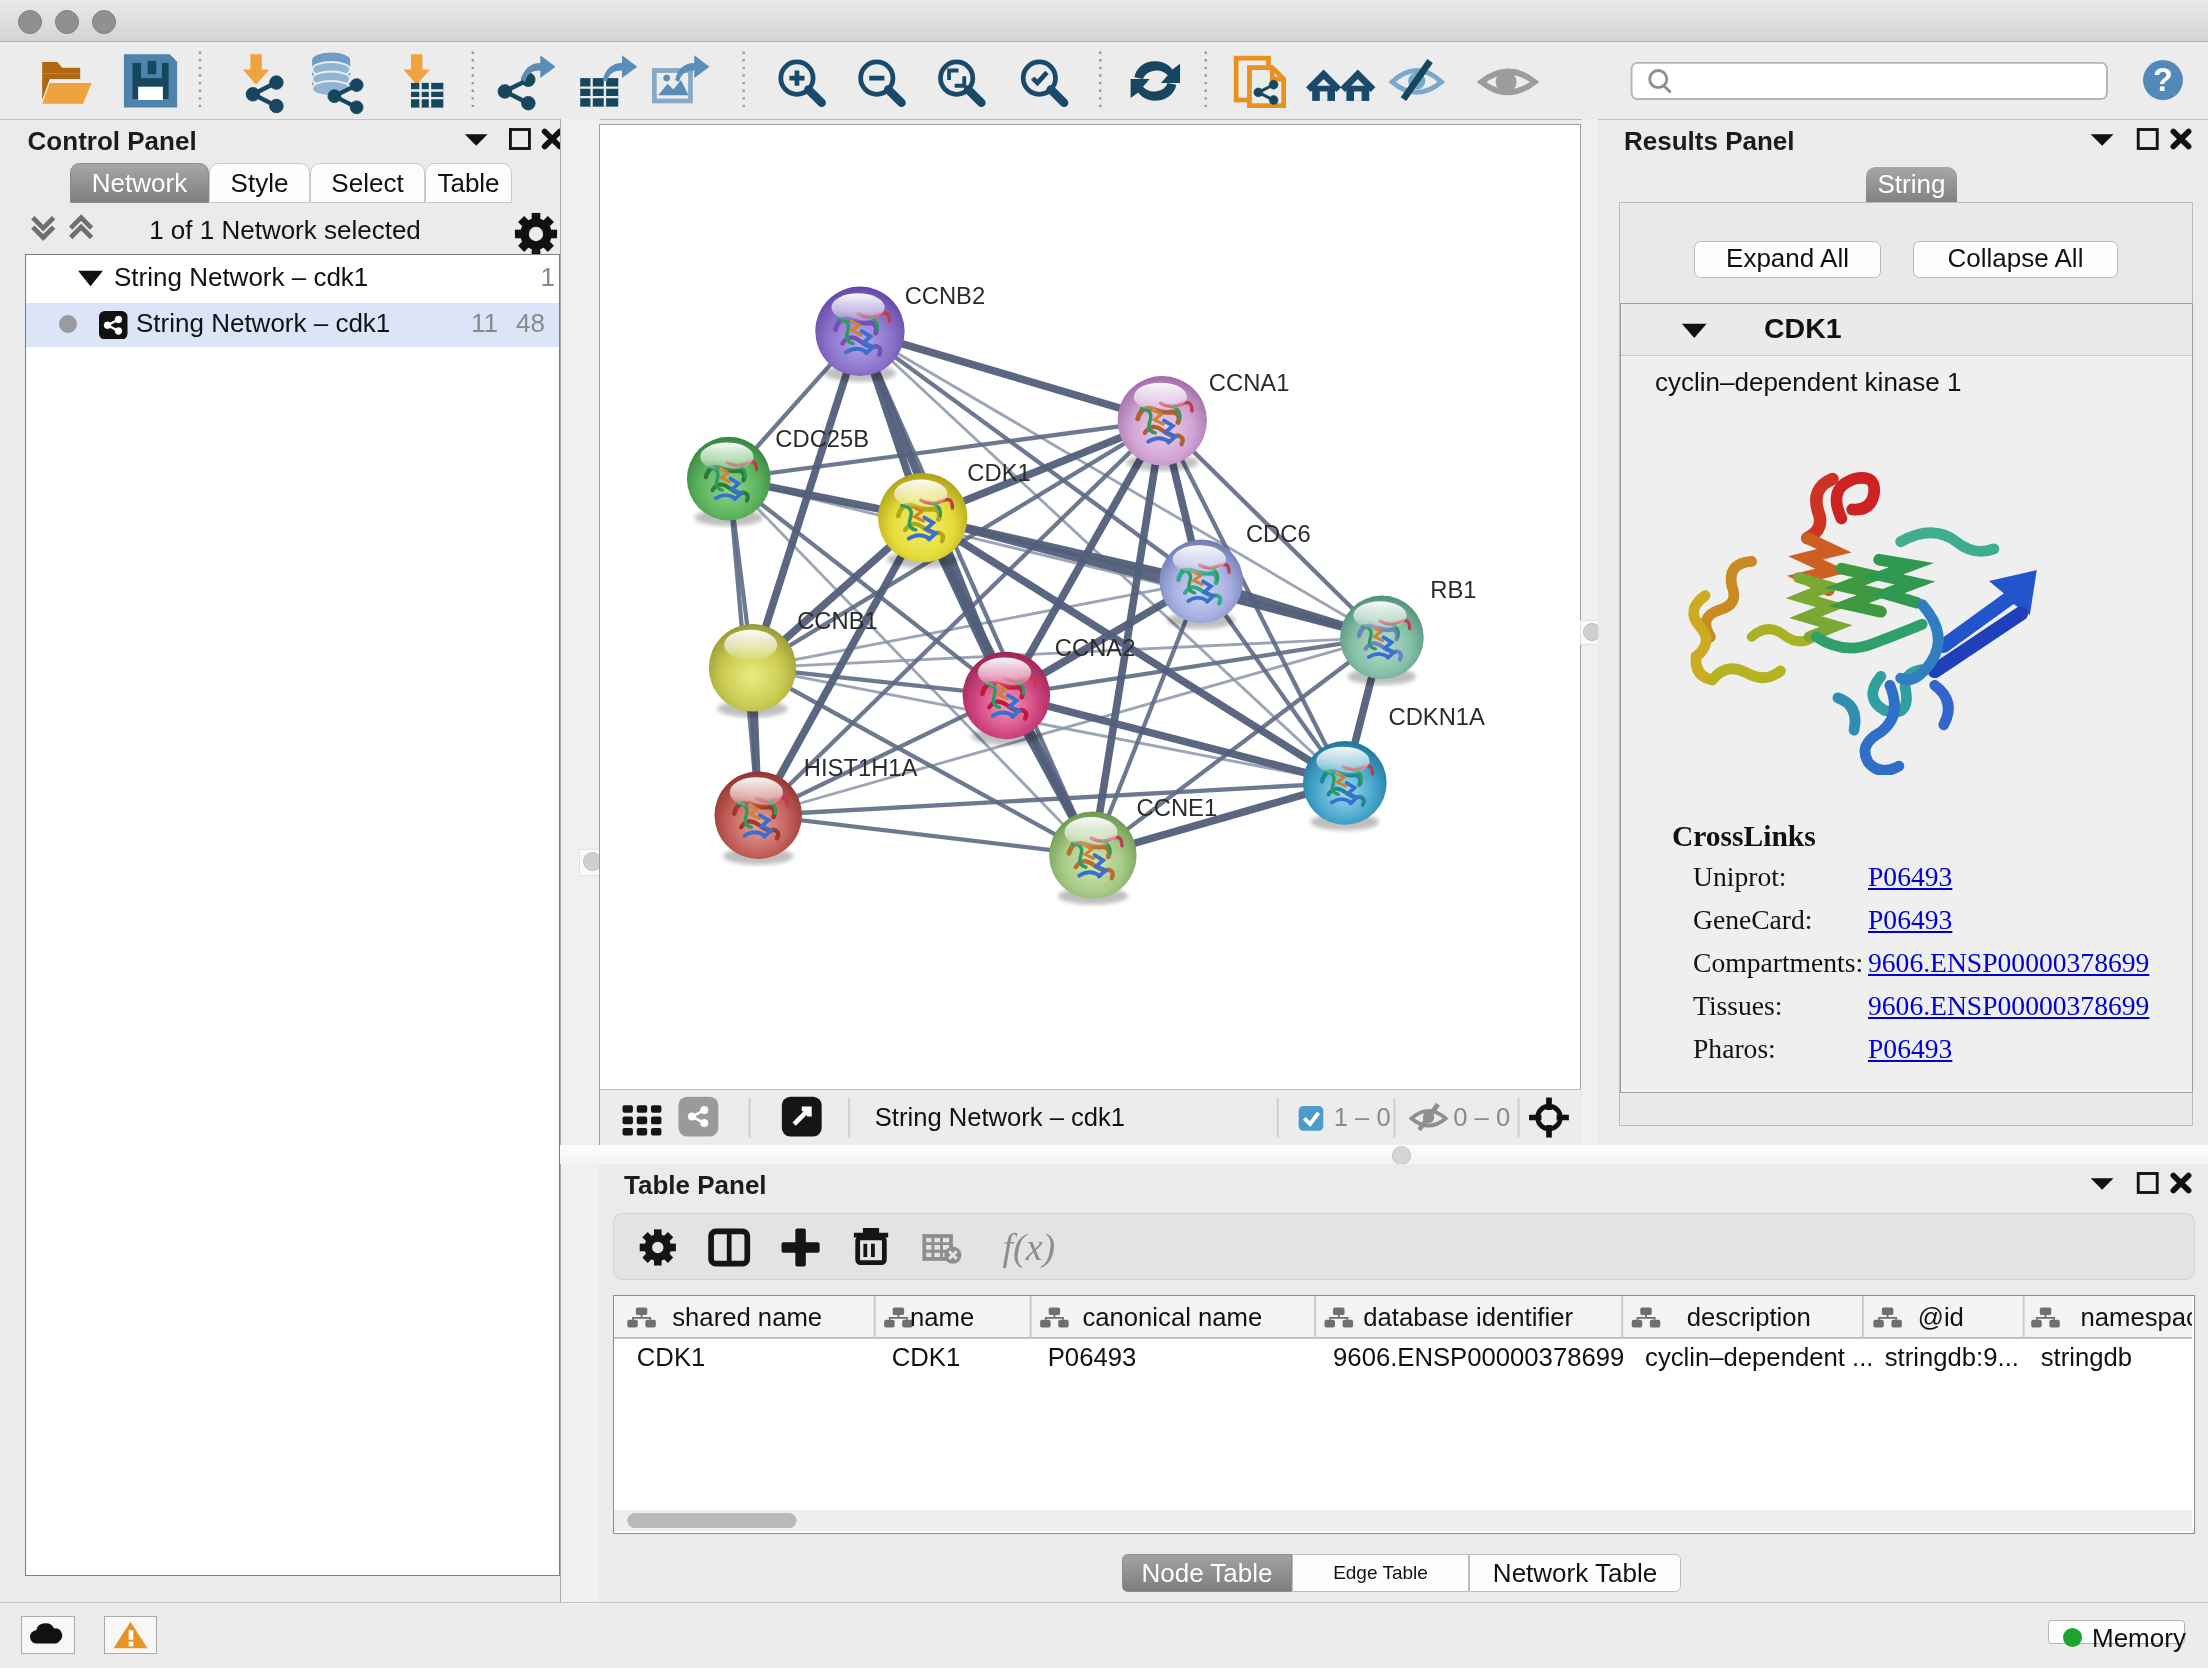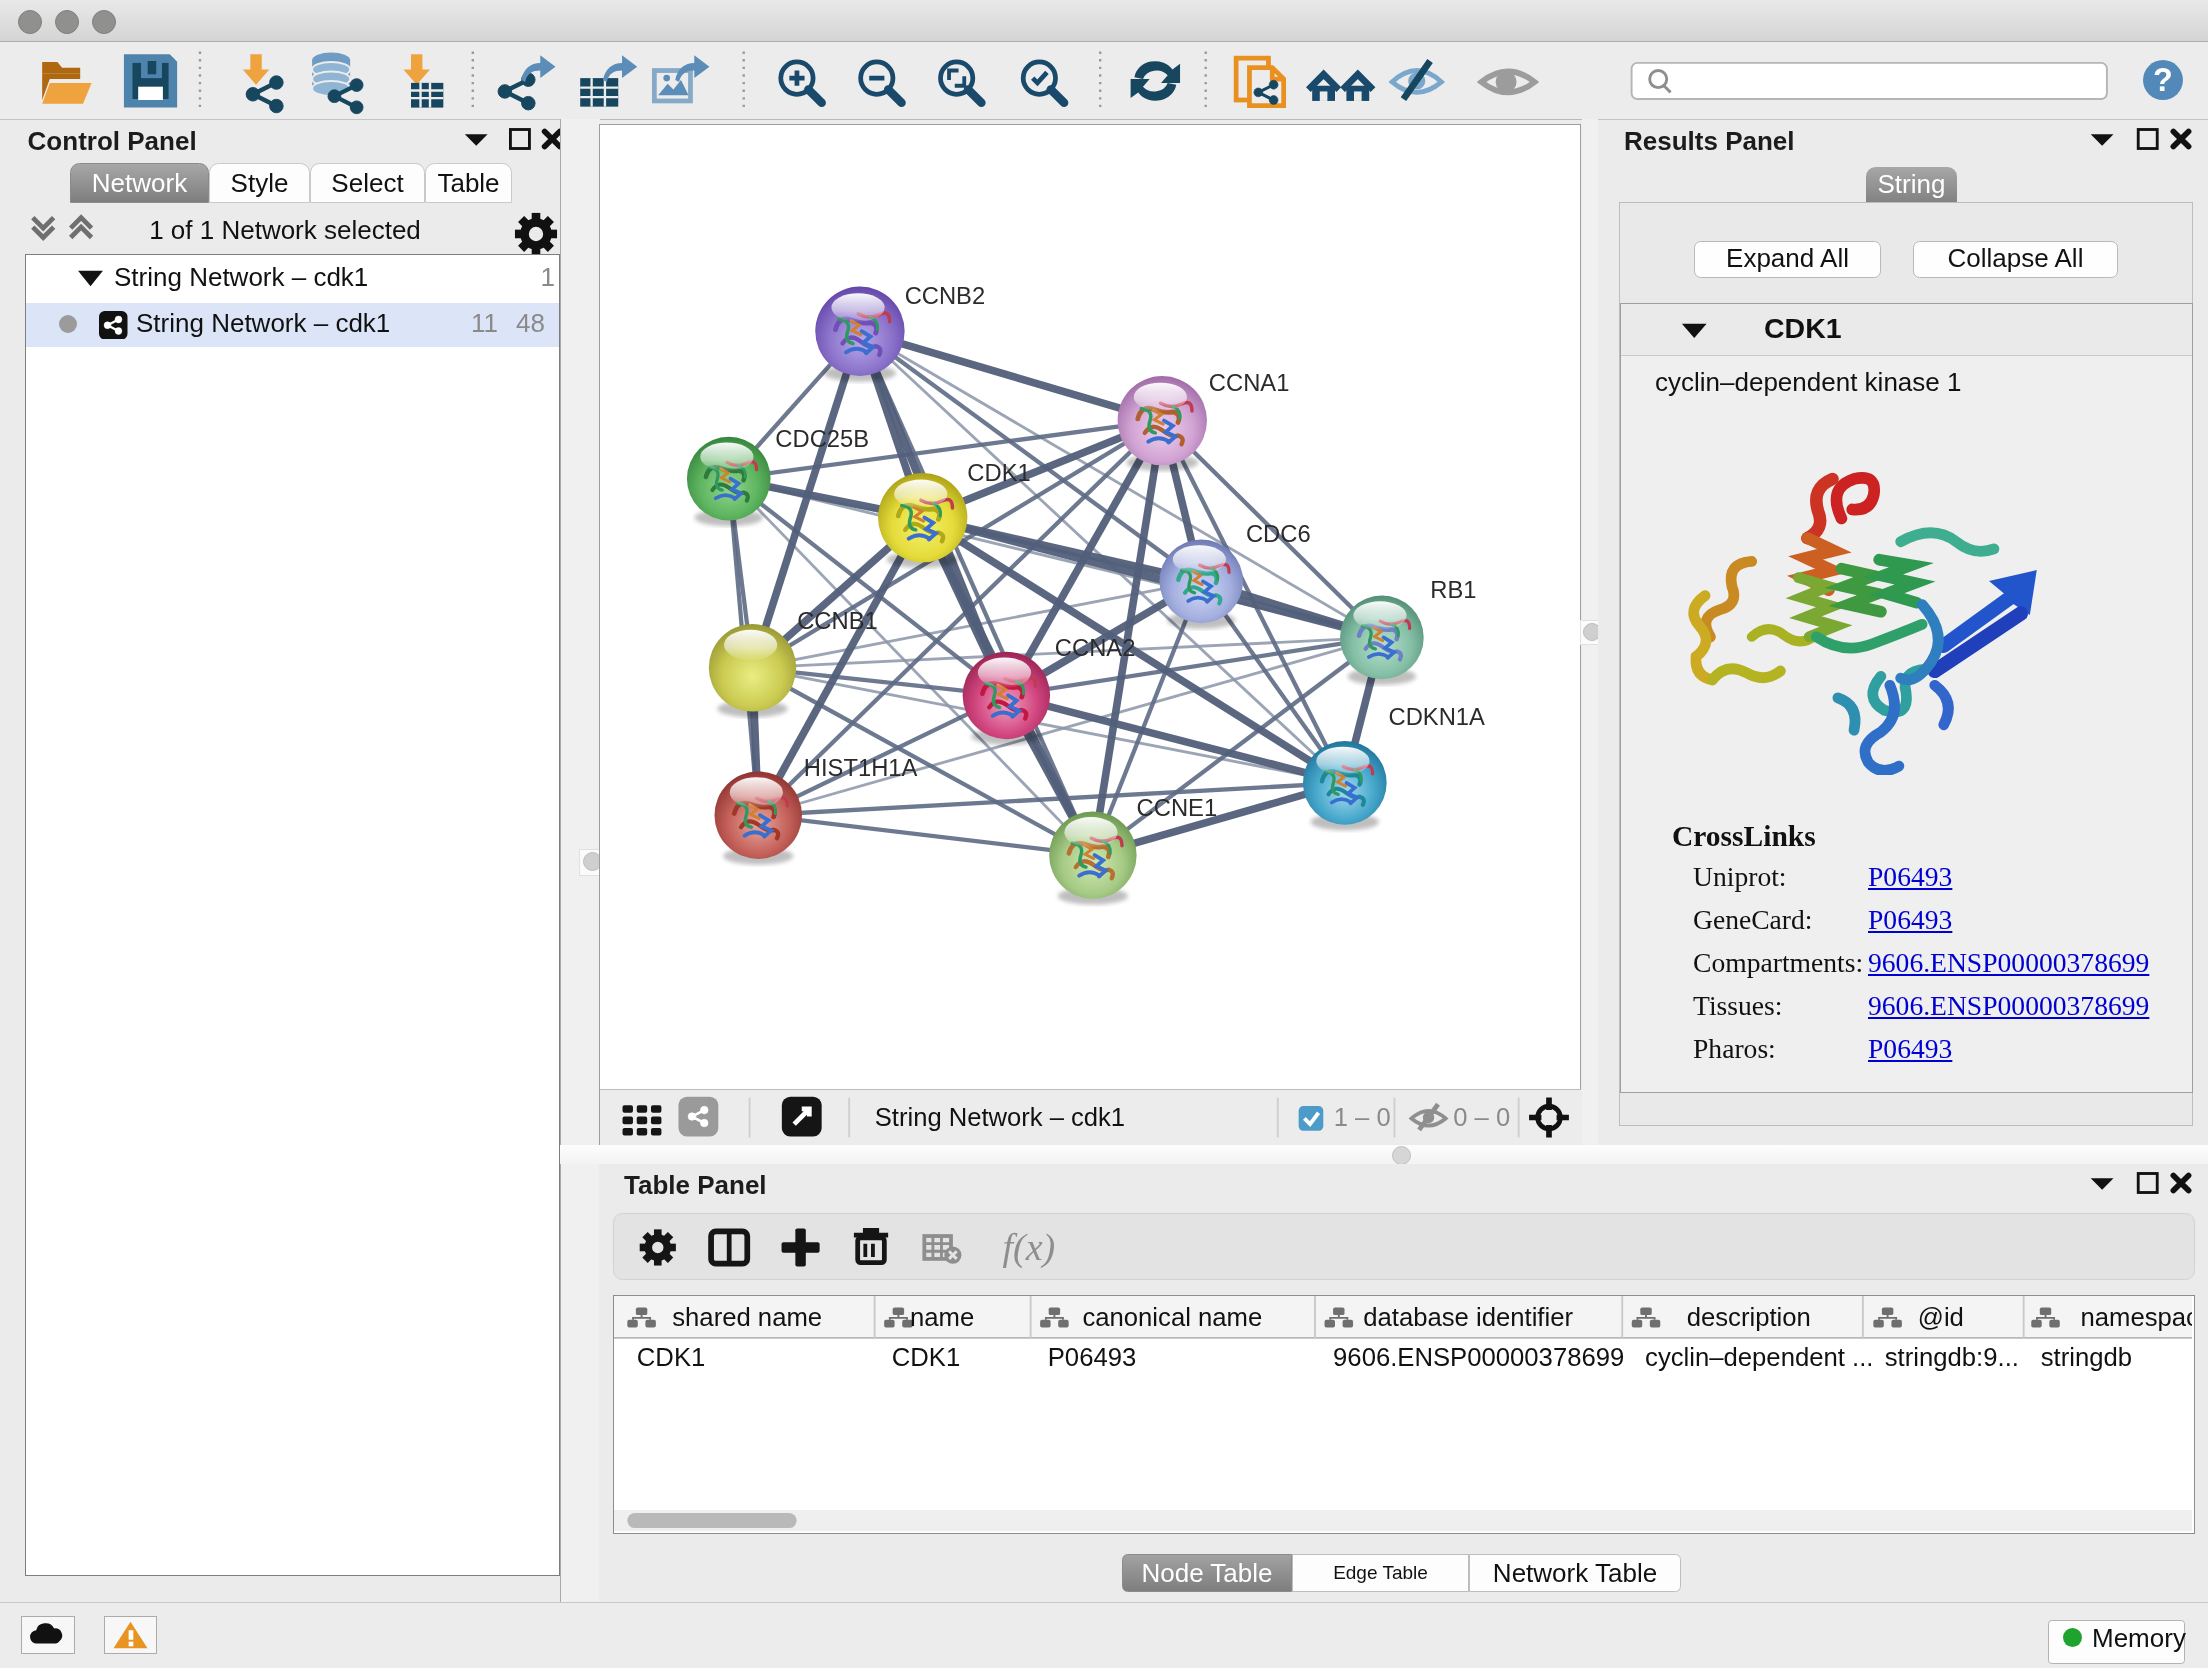--- a/index.html
+++ b/index.html
@@ -705,18 +705,18 @@
         <path d="M16,28 a7,7 0 0 1 -1,-14 a10,9 0 0 1 19,-2 a7.5,7.5 0 0 1 6,13 q-2,3 -6,3 Z" fill="#111"></path>
       </svg>
   </div>
   <div class="abs" style="left:104px;top:13.3px;width:53px;height:38px;background:#f7f7f7;border:1px solid #ababab;box-sizing:border-box;">
     <svg width="51" height="36" viewBox="0 0 54 38">
       <path d="M27,5 L45,33 L9,33 Z" fill="#e89423"></path>
       <rect x="25" y="14" width="5" height="10" fill="#fff"></rect>
         <rect x="25" y="26" width="5" height="5" fill="#fff"></rect>
     </svg>
   </div>
-  <div class="abs" style="left:2048px;top:17px;width:137px;height:44px;background:#fdfdfd;border:1px solid #b3b3b3;box-sizing:border-box;border-radius:3.8px;padding-left:44px;">
+  <div class="abs" style="left:2048px;top:17px;width:137px;height:24px;background:#fdfdfd;border:1px solid #b3b3b3;box-sizing:border-box;border-radius:3.8px;padding-left:44px;">
     <div class="abs" style="left:14.3px;top:6.7px;width:19px;height:19px;border-radius:50%;background:#1fa32f;"></div>
     <div class="abs" style="left:43px;top:1.9px;font-size:26px;color:#111;">Memory</div>
   </div>
 </div>
 
 
 </body></html>

